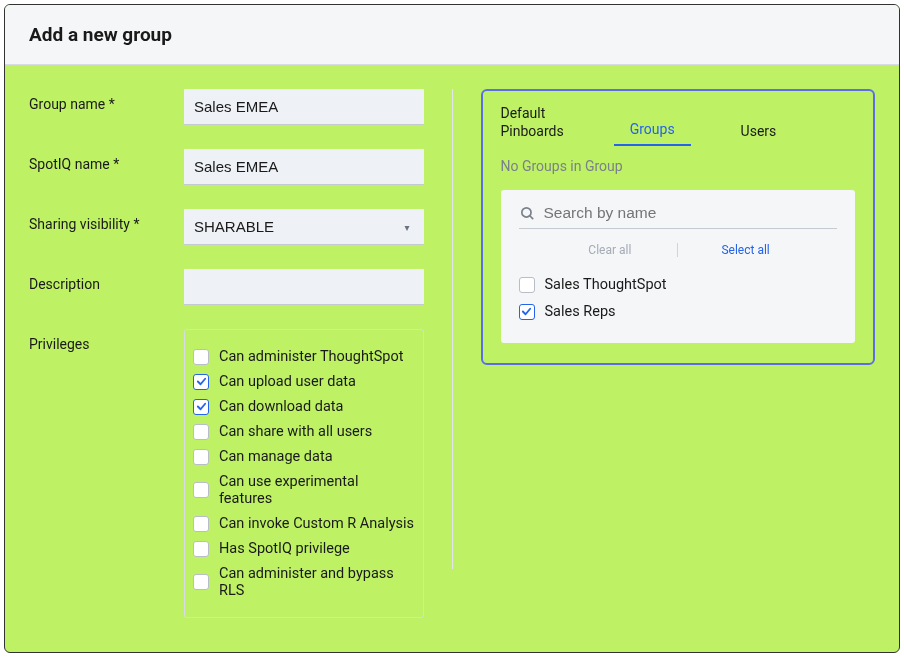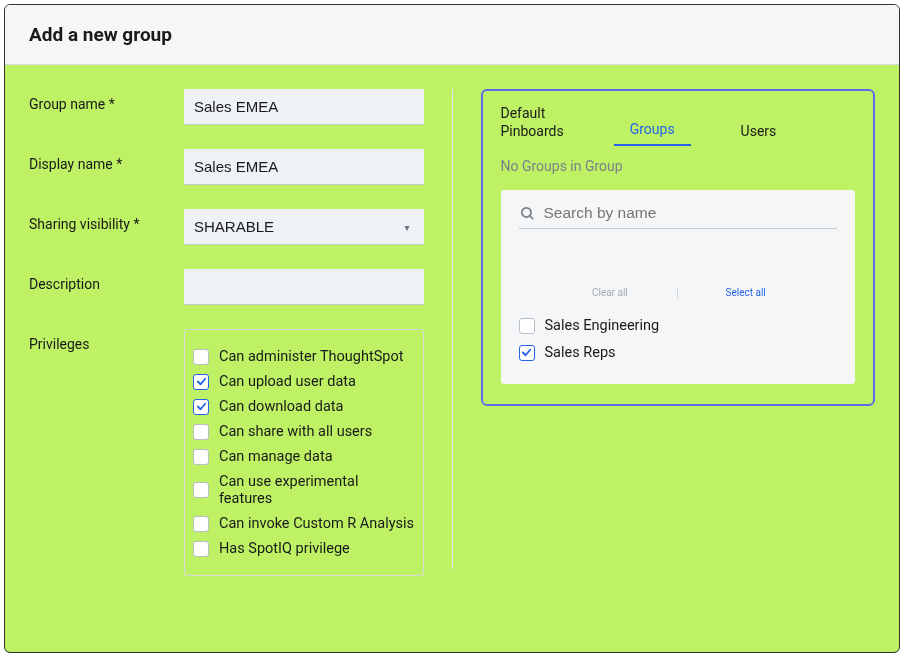--- a/index.html
+++ b/index.html
@@ -171,22 +171,21 @@
       width: 100%;
     }
     .actions-row {
       display: flex;
       margin-bottom: 14px;
       padding: 0 24px;
     }
     .action-half {
       flex: 1;
       text-align: center;
-      font-size: 10px;
-      margin-top: 44px;
+      font-size: 12px;
     }
     .action-half.clear { color: #a6abb5; border-right: 1px solid #d0d4dc; }
     .action-half.select { color: #2563eb; cursor: pointer; }
     .group-list .checkbox-row { padding: 5px 0; }
   </style>
 </head>
 <body>
 
 <div class="modal">
   <div class="modal-header">
@@ -197,21 +196,21 @@
     <div class="left-col">
 
       <div class="form-row">
         <div class="form-label">Group name *</div>
         <div class="form-field">
           <input class="text-input" value="Sales EMEA" style="">
         </div>
       </div>
 
       <div class="form-row">
-        <div class="form-label">Display name *</div>
+        <div class="form-label">SpotIQ name *</div>
         <div class="form-field">
           <input class="text-input" value="Sales EMEA" style="">
         </div>
       </div>
 
       <div class="form-row">
         <div class="form-label">Sharing visibility *</div>
         <div class="form-field select-wrapper">
           <input class="select-input" readonly="" value="SHARABLE" style="">
           <span class="select-caret">▾</span>
@@ -261,20 +260,24 @@
                 <span class="cbox"></span>
                 <span class="checkbox-label">Can use experimental features</span>
               </div>
               <div class="checkbox-row">
                 <span class="cbox"></span>
                 <span class="checkbox-label">Can invoke Custom R Analysis</span>
               </div>
               <div class="checkbox-row">
                 <span class="cbox"></span>
                 <span class="checkbox-label">Has SpotIQ privilege</span>
+              </div>
+              <div class="checkbox-row">
+                <span class="cbox"></span>
+                <span class="checkbox-label">Can administer and bypass RLS</span>
               </div>
             </div>
         </div>
       </div>
 
     </div>
 
     <div class="divider"></div>
 
     <div class="right-col">
@@ -293,21 +296,21 @@
             </svg>
             <input class="search-input" placeholder="Search by name" style="">
           </div>
           <div class="actions-row">
             <div class="action-half clear">Clear all</div>
             <div class="action-half select">Select all</div>
           </div>
           <div class="group-list" id="group-list">
               <div class="checkbox-row">
                 <span class="cbox"></span>
-                <span class="checkbox-label">Sales Engineering</span>
+                <span class="checkbox-label">Sales ThoughtSpot</span>
               </div>
               <div class="checkbox-row">
                 <span class="cbox checked">
                   <svg width="11" height="11" viewBox="0 0 12 12">
                     <path d="M2 6 L5 9 L10 3" fill="none" stroke="#2563eb" stroke-width="2" stroke-linecap="round" stroke-linejoin="round"></path>
                   </svg>
                 </span>
                 <span class="checkbox-label">Sales Reps</span>
               </div>
             </div>

